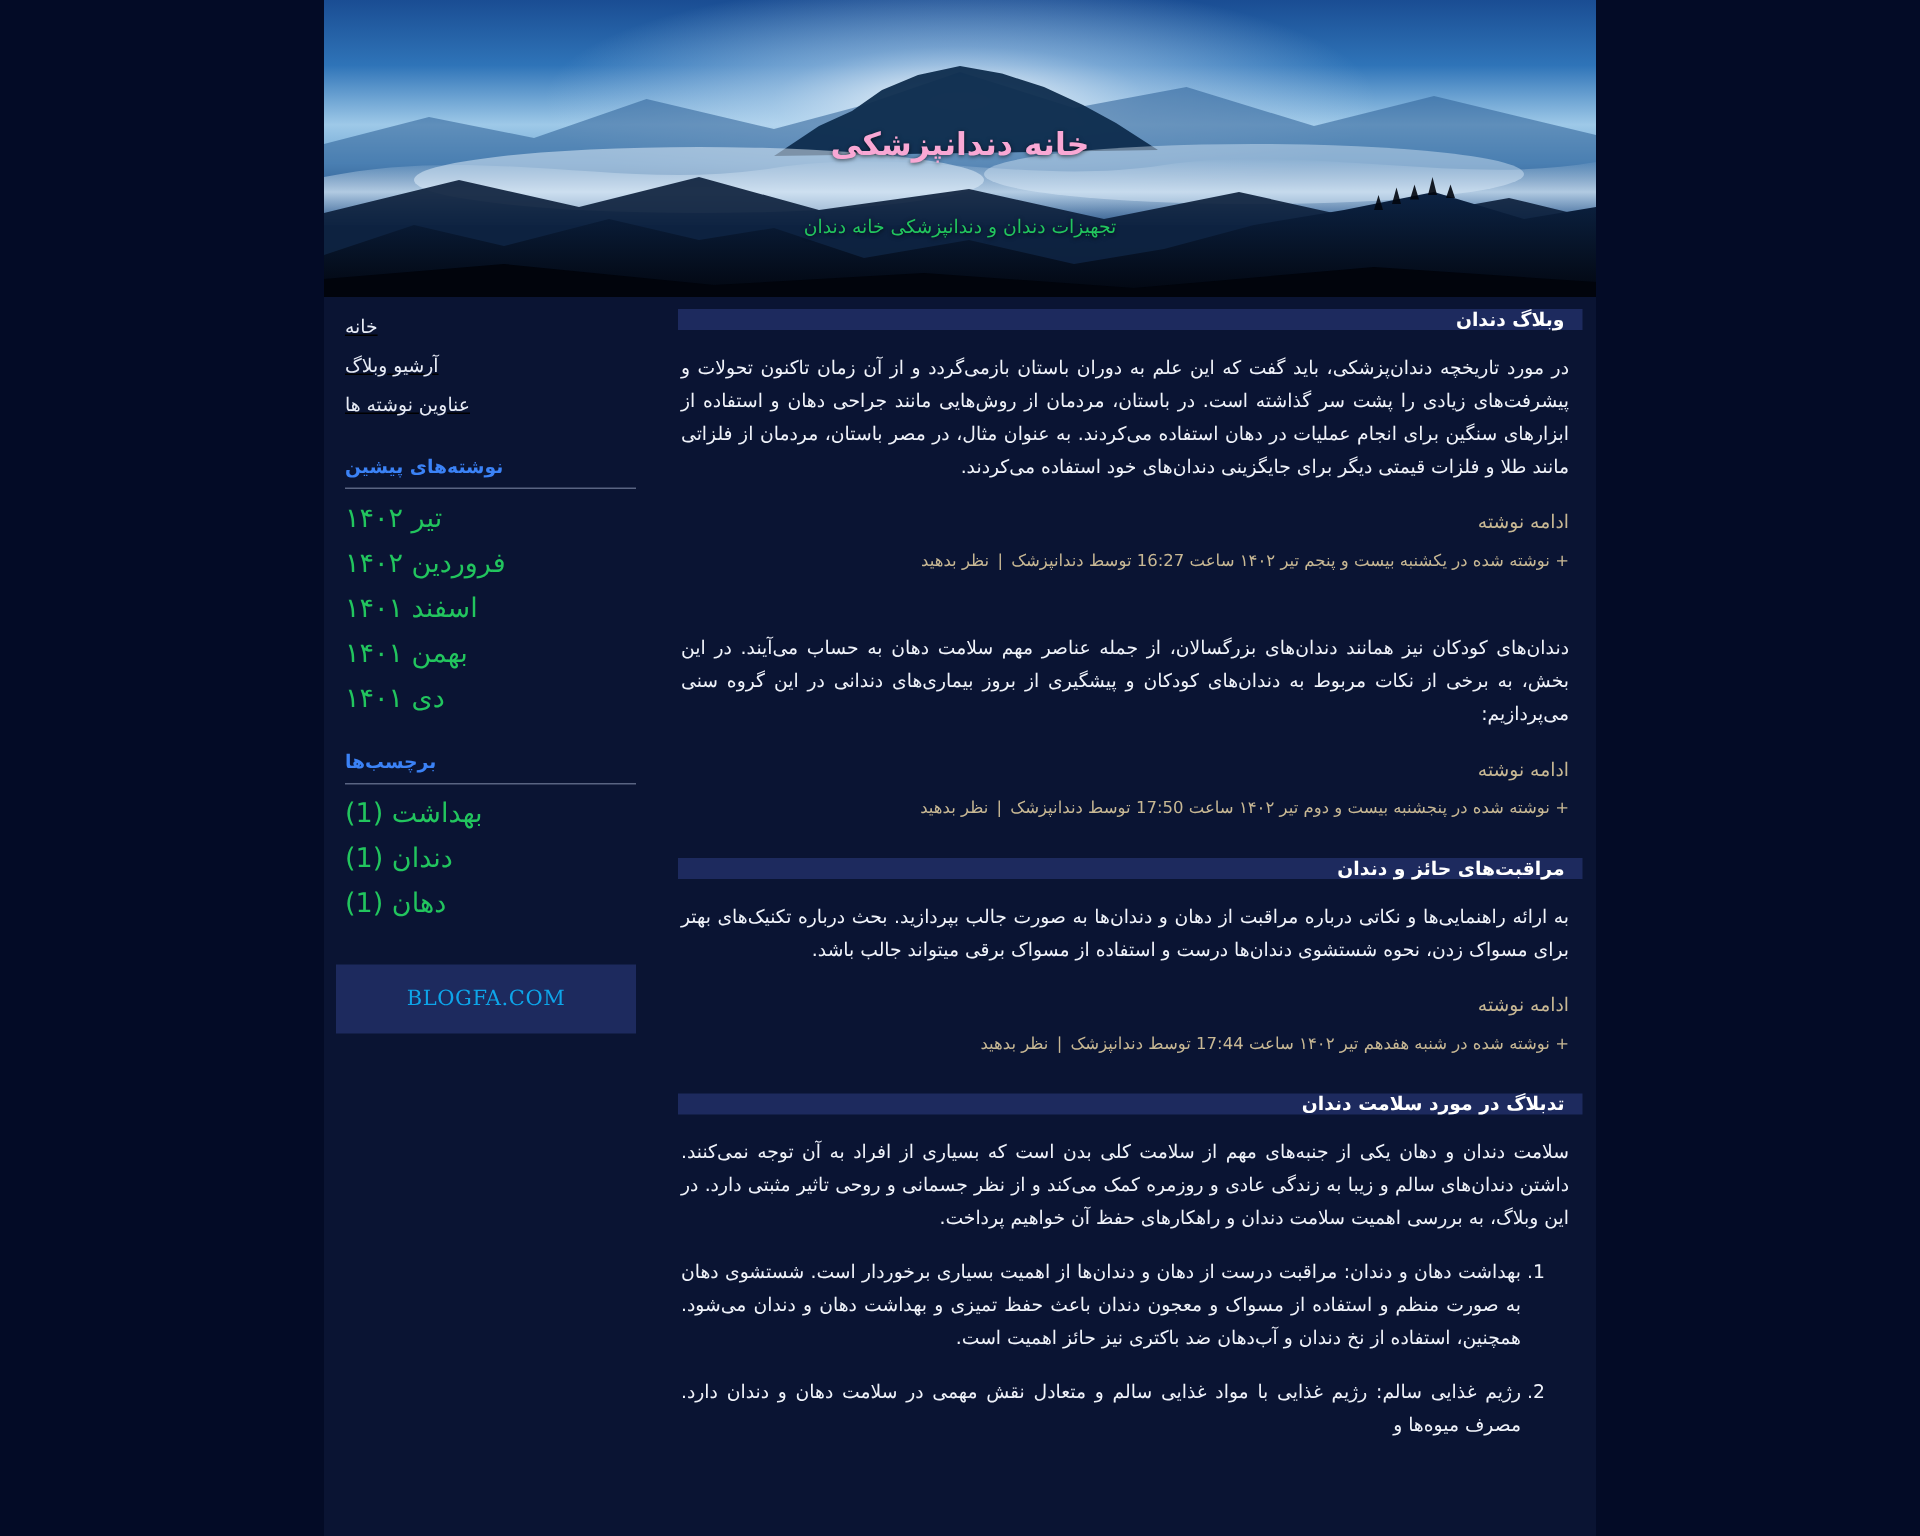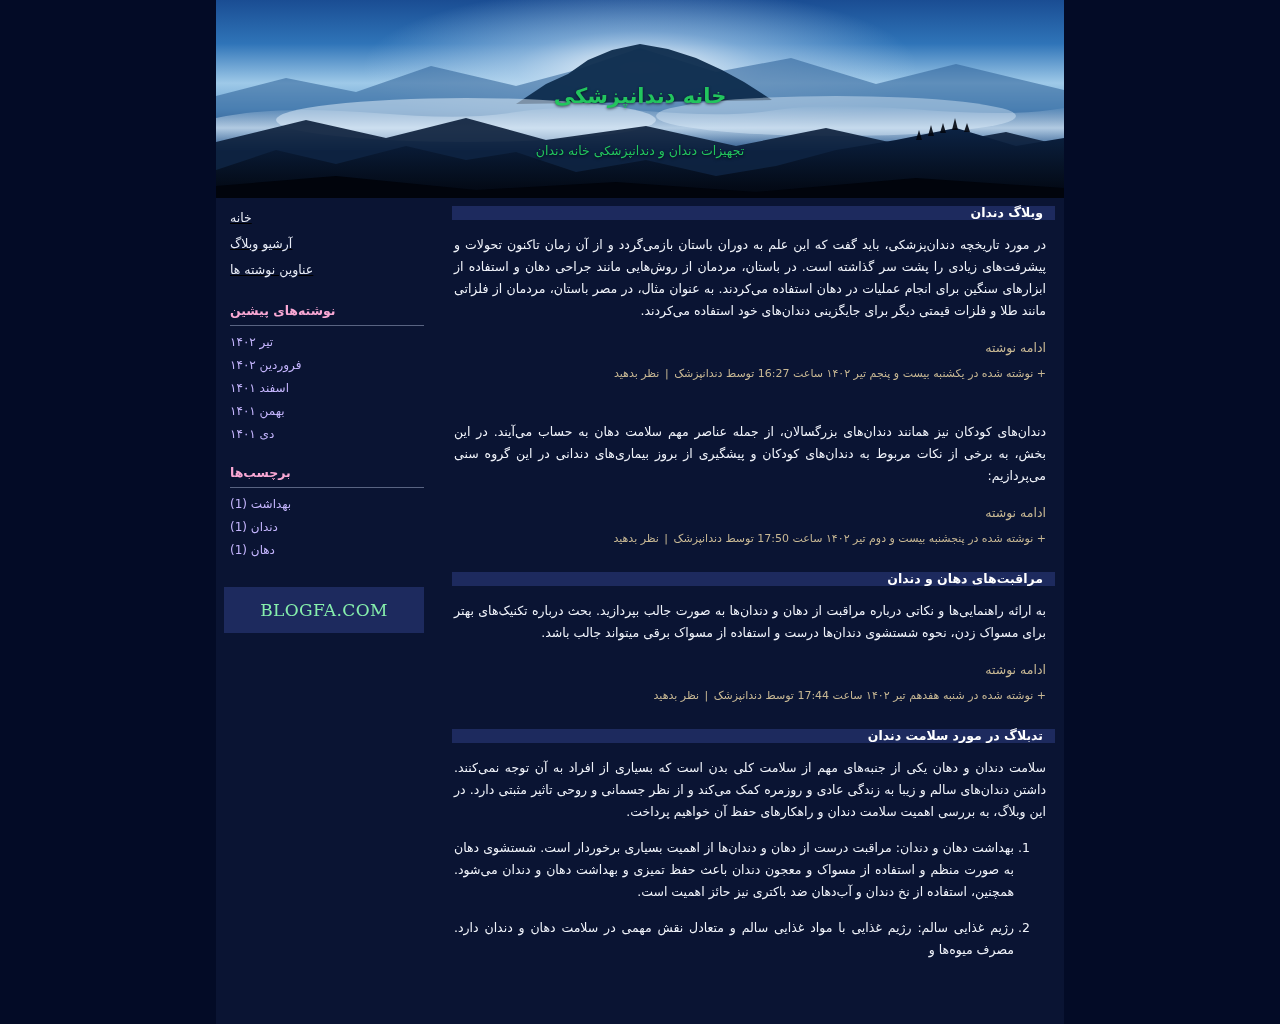--- a/index.html
+++ b/index.html
@@ -45,21 +45,21 @@
     position: absolute;
     left: 0; top: 0;
     width: 848px; height: 198px;
     text-align: center;
   }
   .blog-title {
     margin: 0;
     padding-top: 84px;
     font-size: 21px;
     font-weight: bold;
-    color: #22c55e;
+    color: #f9a8d4;
     letter-spacing: 0.2px;
     text-shadow: 0 1px 3px rgba(0,0,0,.65);
     line-height: 1.2;
   }
   .blog-desc {
     margin: 0;
     padding-top: 34px;
     font-size: 12.5px;
     color: #22c55e;
     text-shadow: 0 1px 3px rgba(0,0,0,.7);
@@ -93,51 +93,51 @@
     font-size: 12.5px;
     color: #e8ecf6;
     text-decoration: none;
     line-height: 1.35;
   }
   .side-block { margin-top: 24px; }
   .side-heading {
     margin: 0 0 7px 0;
     font-size: 12.5px;
     font-weight: bold;
-    color: #f9a8d4;
+    color: #3b82f6;
   }
   .side-rule {
     height: 1px;
     background: #9aa6c2;
     opacity: .55;
     margin: 0 0 9px 0;
     border: 0;
   }
   .side-list { margin: 0; padding: 0; list-style: none; }
   .side-list li { margin: 0 0 9px 0; }
   .side-list a {
     display: block;
-    font-size: 12px;
-    color: #c4b5fd;
+    font-size: 18px;
+    color: #22c55e;
     text-decoration: none;
   }
 
   .blogfa-box {
     margin-top: 30px;
     width: 200px;
     height: 46px;
     background: #1d2a5e;
     display: flex;
     align-items: center;
     justify-content: center;
   }
   .blogfa-box span {
     font-family: "DejaVu Serif", "Liberation Serif", serif;
-    font-size: 17px;
-    color: #86efac;
+    font-size: 14px;
+    color: #0ea5e9;
     letter-spacing: .4px;
   }
 
   
   .post { margin: 0 0 0 0; }
   .post-title-bar {
     background: #1d2a5e;
     height: 14px;
     display: flex;
     align-items: center;
@@ -284,21 +284,21 @@
             <div class="post-meta">
               <span>+ نوشته شده در پنجشنبه بیست و دوم تیر ۱۴۰۲ ساعت 17:50 توسط دندانپزشک</span>
               <span class="sep">|</span>
               <a href="#">نظر بدهید</a>
             </div>
           </div>
         </div>
 
         <div class="post">
           <div class="post-title-bar">
-            <a href="#" class="post-title">مراقبت‌های دهان و دندان</a>
+            <a href="#" class="post-title">مراقبت‌های حائز و دندان</a>
           </div>
           <div class="post-body">
             <p>به ارائه راهنمایی‌ها و نکاتی درباره مراقبت از دهان و دندان‌ها به صورت جالب بپردازید. بحث درباره تکنیک‌های بهتر برای مسواک زدن، نحوه شستشوی دندان‌ها درست و استفاده از مسواک برقی میتواند جالب باشد.</p>
             <a href="#" class="more-link">ادامه نوشته</a>
             <div class="post-meta">
               <span>+ نوشته شده در شنبه هفدهم تیر ۱۴۰۲ ساعت 17:44 توسط دندانپزشک</span>
               <span class="sep">|</span>
               <a href="#">نظر بدهید</a>
             </div>
           </div>

